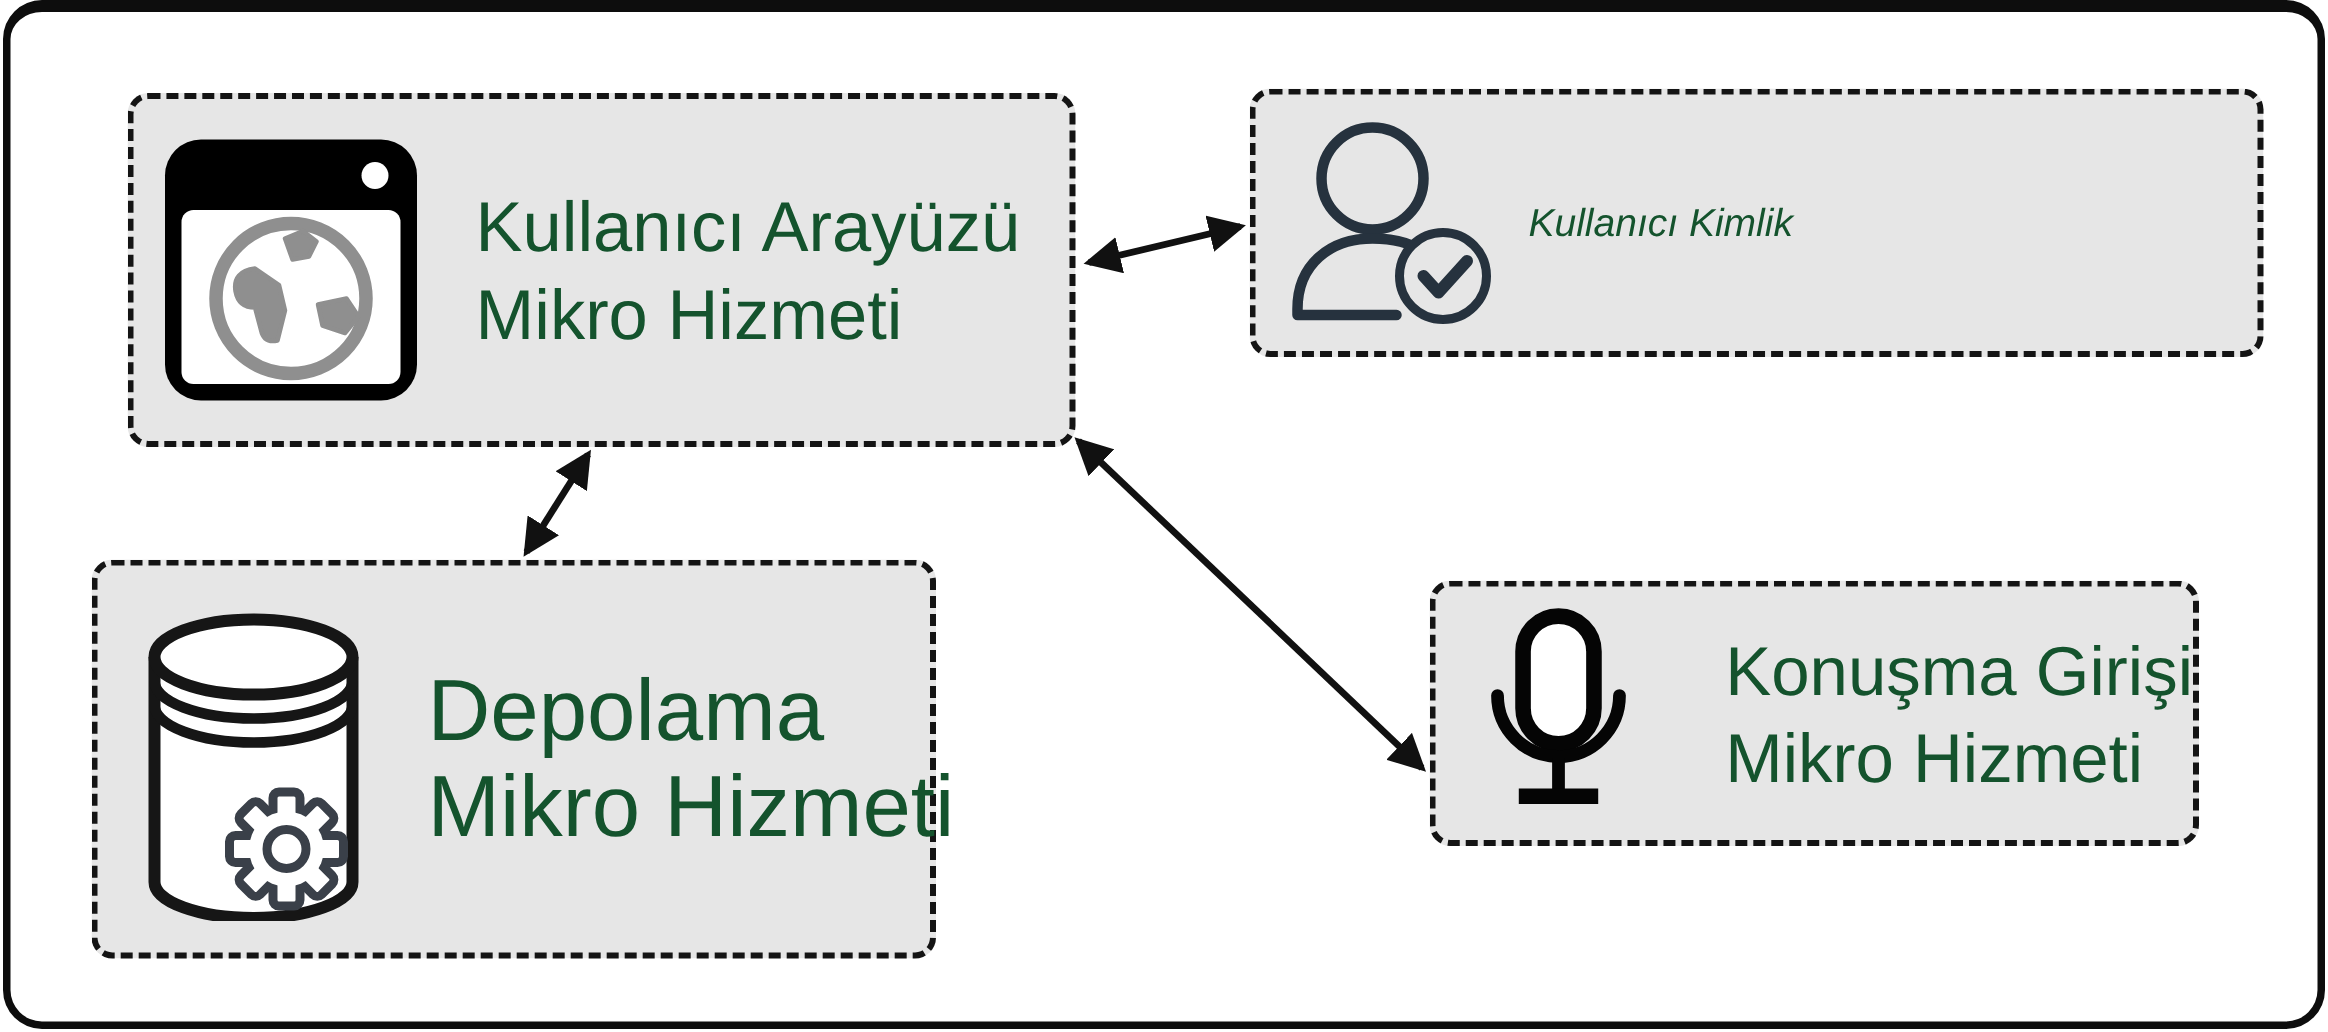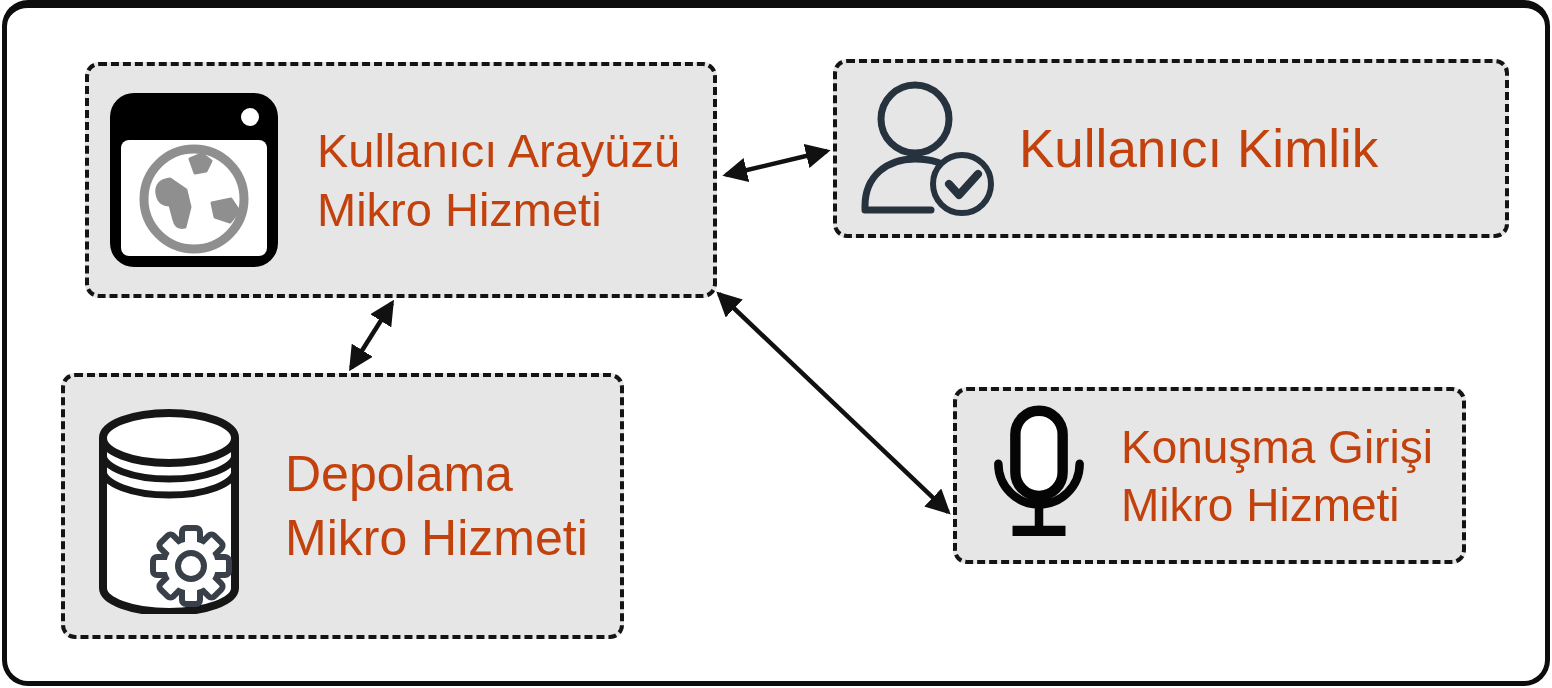--- a/index.html
+++ b/index.html
@@ -1,39 +1,39 @@
 <!DOCTYPE html>
 <html><head>
 <meta charset="utf-8">
 <style>
   html,body{margin:0;padding:0;background:#fff;}
   .canvas{
     position:relative;width:1552px;height:688px;
-    font-family:"Liberation Sans",sans-serif;color:#c2410c;
+    font-family:"Liberation Sans",sans-serif;color:#14532d;
     background:#fff;box-sizing:border-box;overflow:hidden;
   }
   .frame{
     position:absolute;left:2px;top:0px;right:2px;bottom:2px;
     border:5px solid #0d0d0d;border-top-width:8px;border-radius:26px;
     background:#fff;
   }
   .arrows{position:absolute;left:0;top:0;width:1552px;height:688px;pointer-events:none;}
   .node{
     position:absolute;display:flex;align-items:center;box-sizing:border-box;
     background:#e6e6e6;border:4px dashed #141414;border-radius:14px;
   }
   .node .icon{flex:0 0 auto;}
   .label{white-space:nowrap;}
   .node-ui{left:85px;top:62px;width:632px;height:236px;padding-left:15px;gap:33px;}
   .node-ui .label{font-size:47px;line-height:59px;}
   .node-auth{left:833px;top:59px;width:676px;height:179px;padding-left:20px;gap:22px;}
-  .node-auth .label{font-size:53px;line-height:53px;}
+  .node-auth .label{font-size:26px;line-height:53px;font-style:italic;}
   .node-storage{left:61px;top:373px;width:563px;height:266px;padding-left:28px;gap:40px;}
-  .node-storage .label{font-size:50px;line-height:64px;}
-  .node-speech{left:953px;top:387px;width:513px;height:177px;padding-left:30px;gap:30px;}
+  .node-storage .label{font-size:58px;line-height:64px;}
+  .node-speech{left:953px;top:387px;width:513px;height:177px;padding-left:30px;gap:30px;justify-content:space-between;}
   .node-speech .label{font-size:46px;line-height:58px;}
 </style>
 </head>
 <body>
 
 <div class="canvas">
   <div class="frame"></div>
 
   <svg class="arrows" viewBox="0 0 1552 688">
     <defs>

